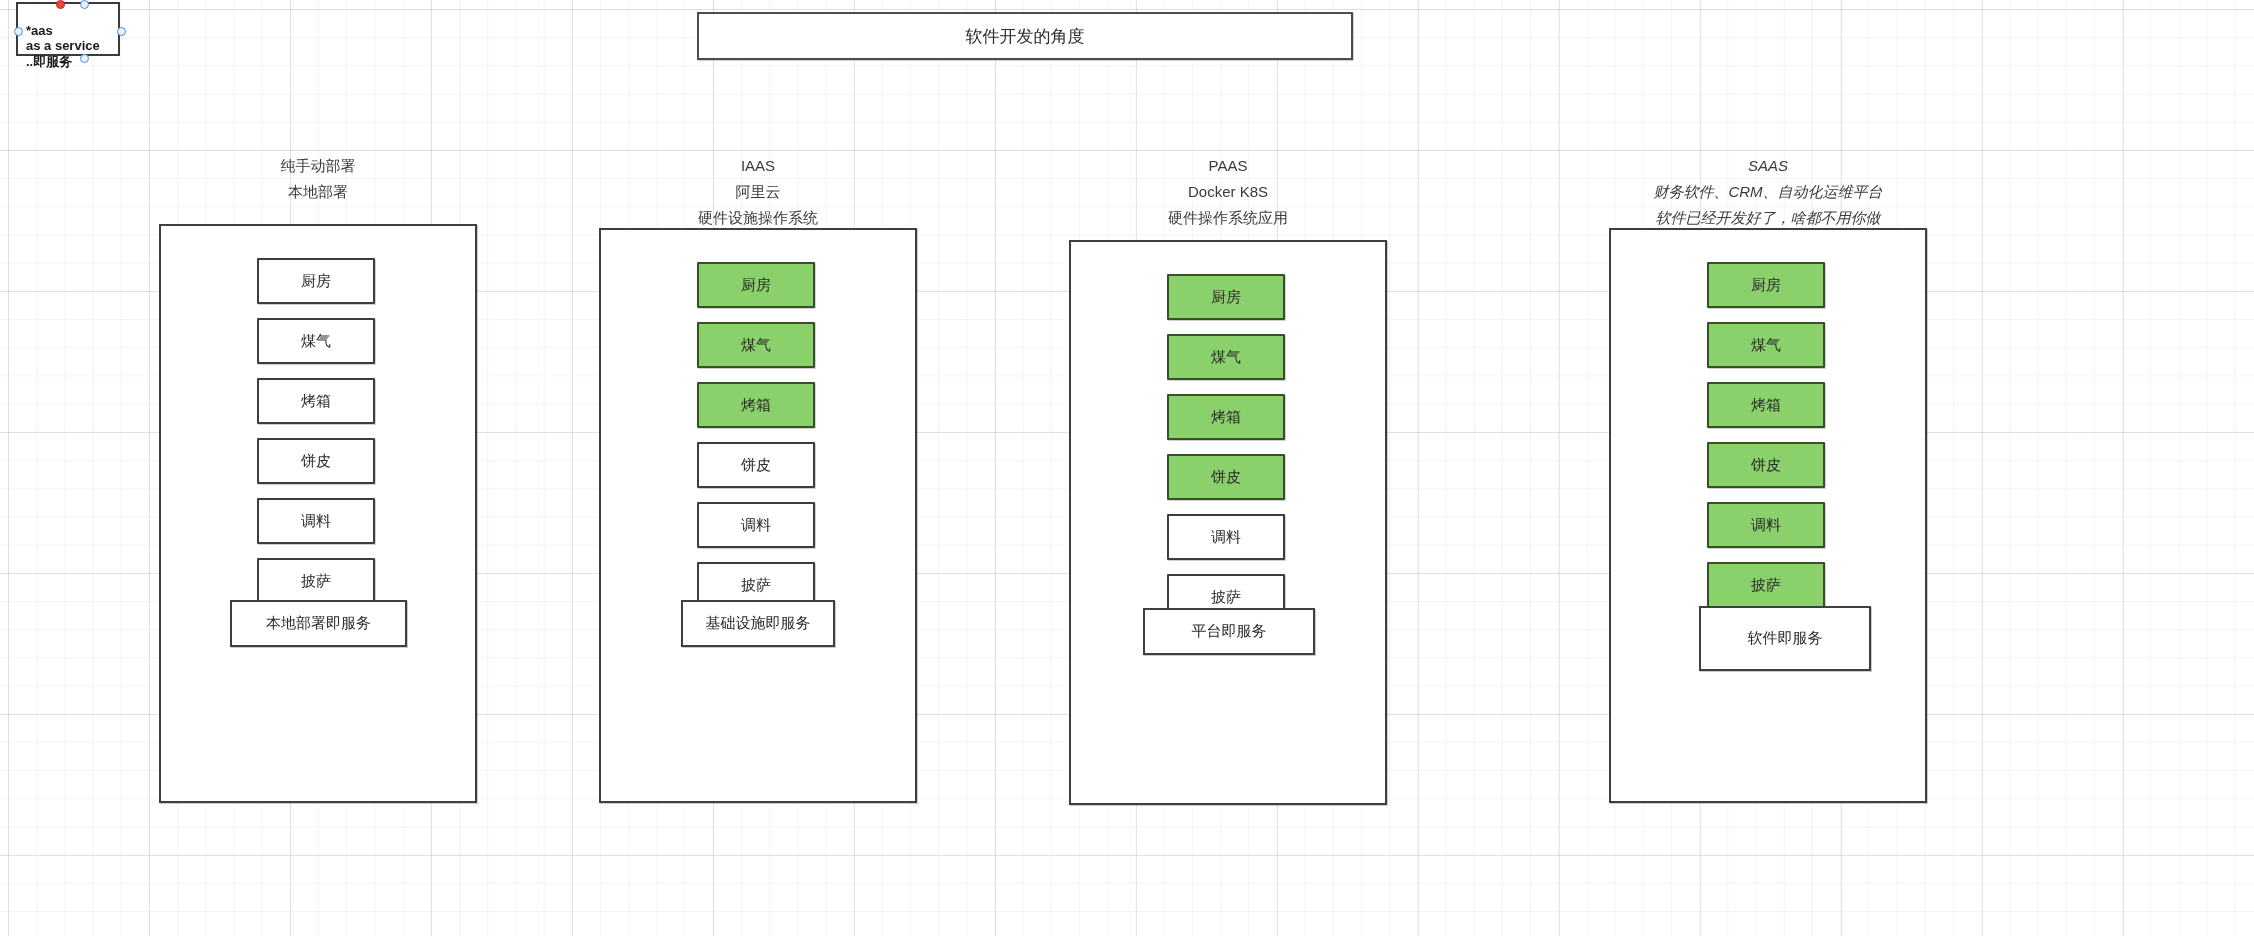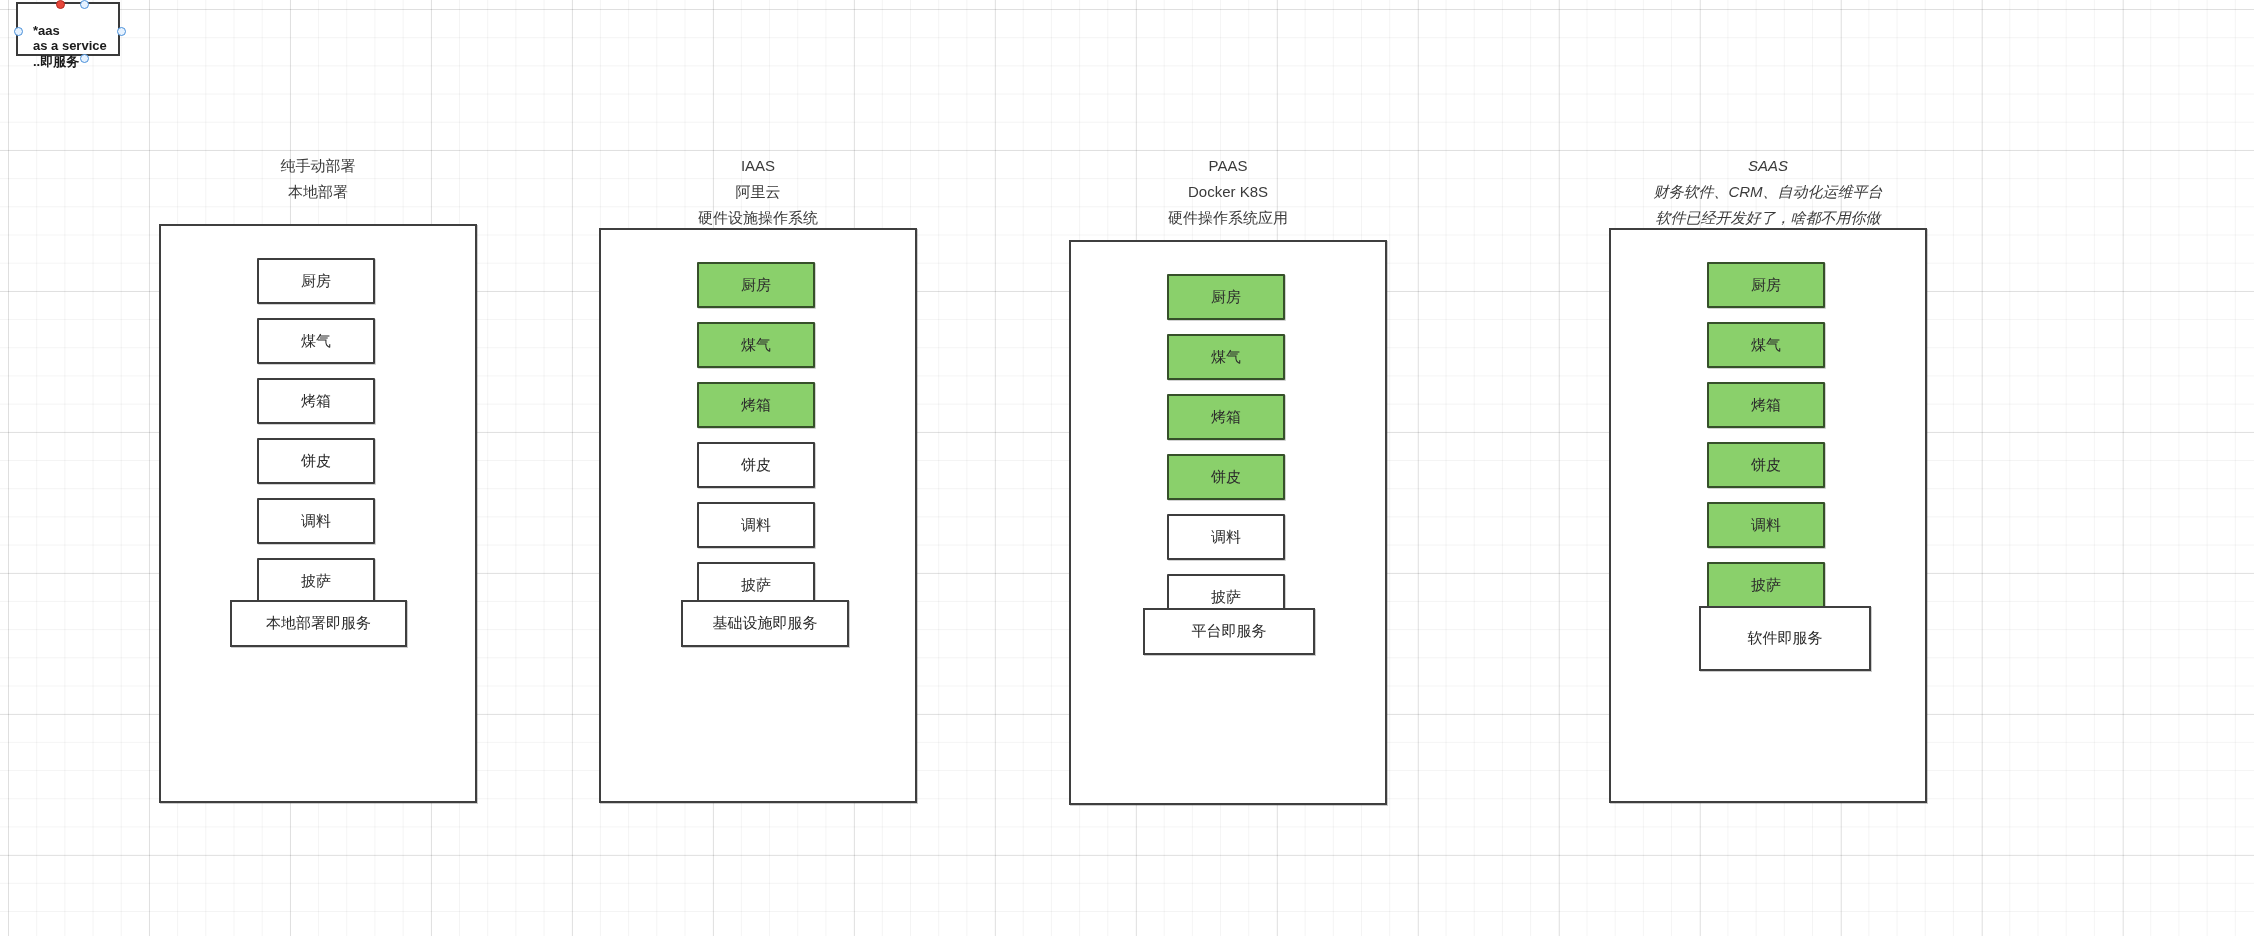--- a/index.html
+++ b/index.html
@@ -35,21 +35,21 @@
   
   .note {
     position: absolute;
     left: 16px;
     top: 2px;
     width: 104px;
     height: 54px;
     border: 2px solid #3a3a3a;
     background: #ffffff;
     box-sizing: border-box;
-    padding: 3px 0 0 15px;
+    padding: 3px 0 0 8px;
     font-weight: bold;
     font-size: 13px;
     line-height: 15.5px;
     color: #1a1a1a;
     white-space: pre-line;
   }
   .handle {
     position: absolute;
     width: 9px;
     height: 9px;
@@ -150,20 +150,21 @@
     <span>*aas
 as a service
 ..即服务</span>
     <span class="handle h-red red"></span>
     <span class="handle h-t"></span>
     <span class="handle h-l"></span>
     <span class="handle h-r"></span>
     <span class="handle h-b"></span>
   </div>
 
+  <div class="title-box">软件开发的角度</div>
 
   <div id="columns-root">
       <div class="column" style="left: 159px; top: 0px;">
         <div class="col-header" style="top: 153px; left: 159px;">纯手动部署
 本地部署</div>
         <div class="container-box" style="left: 0px; top: 224px; width: 318px; height: 579px;">
           <div class="item-box white" style="left: 96px; top: 32px; width: 118px; height: 46px;">厨房</div>
           <div class="item-box white" style="left: 96px; top: 92px; width: 118px; height: 46px;">煤气</div>
           <div class="item-box white" style="left: 96px; top: 152px; width: 118px; height: 46px;">烤箱</div>
           <div class="item-box white" style="left: 96px; top: 212px; width: 118px; height: 46px;">饼皮</div>
@@ -177,21 +178,21 @@
 阿里云
 硬件设施操作系统</div>
         <div class="container-box" style="left: 0px; top: 228px; width: 318px; height: 575px;">
           <div class="item-box green" style="left: 96px; top: 32px; width: 118px; height: 46px;">厨房</div>
           <div class="item-box green" style="left: 96px; top: 92px; width: 118px; height: 46px;">煤气</div>
           <div class="item-box green" style="left: 96px; top: 152px; width: 118px; height: 46px;">烤箱</div>
           <div class="item-box white" style="left: 96px; top: 212px; width: 118px; height: 46px;">饼皮</div>
           <div class="item-box white" style="left: 96px; top: 272px; width: 118px; height: 46px;">调料</div>
           <div class="item-box white" style="left: 96px; top: 332px; width: 118px; height: 46px;">披萨</div>
         </div>
-        <div class="caption-box" style="left: 82px; top: 600px; width: 168px; height: 47px;">基础设施即服务</div>
+        <div class="caption-box" style="left: 82px; top: 600px; width: 154px; height: 47px;">基础设施即服务</div>
       </div>
       <div class="column" style="left: 1069px; top: 0px;">
         <div class="col-header" style="top: 153px; left: 159px;">PAAS
 Docker K8S
 硬件操作系统应用</div>
         <div class="container-box" style="left: 0px; top: 240px; width: 318px; height: 565px;">
           <div class="item-box green" style="left: 96px; top: 32px; width: 118px; height: 46px;">厨房</div>
           <div class="item-box green" style="left: 96px; top: 92px; width: 118px; height: 46px;">煤气</div>
           <div class="item-box green" style="left: 96px; top: 152px; width: 118px; height: 46px;">烤箱</div>
           <div class="item-box green" style="left: 96px; top: 212px; width: 118px; height: 46px;">饼皮</div>

